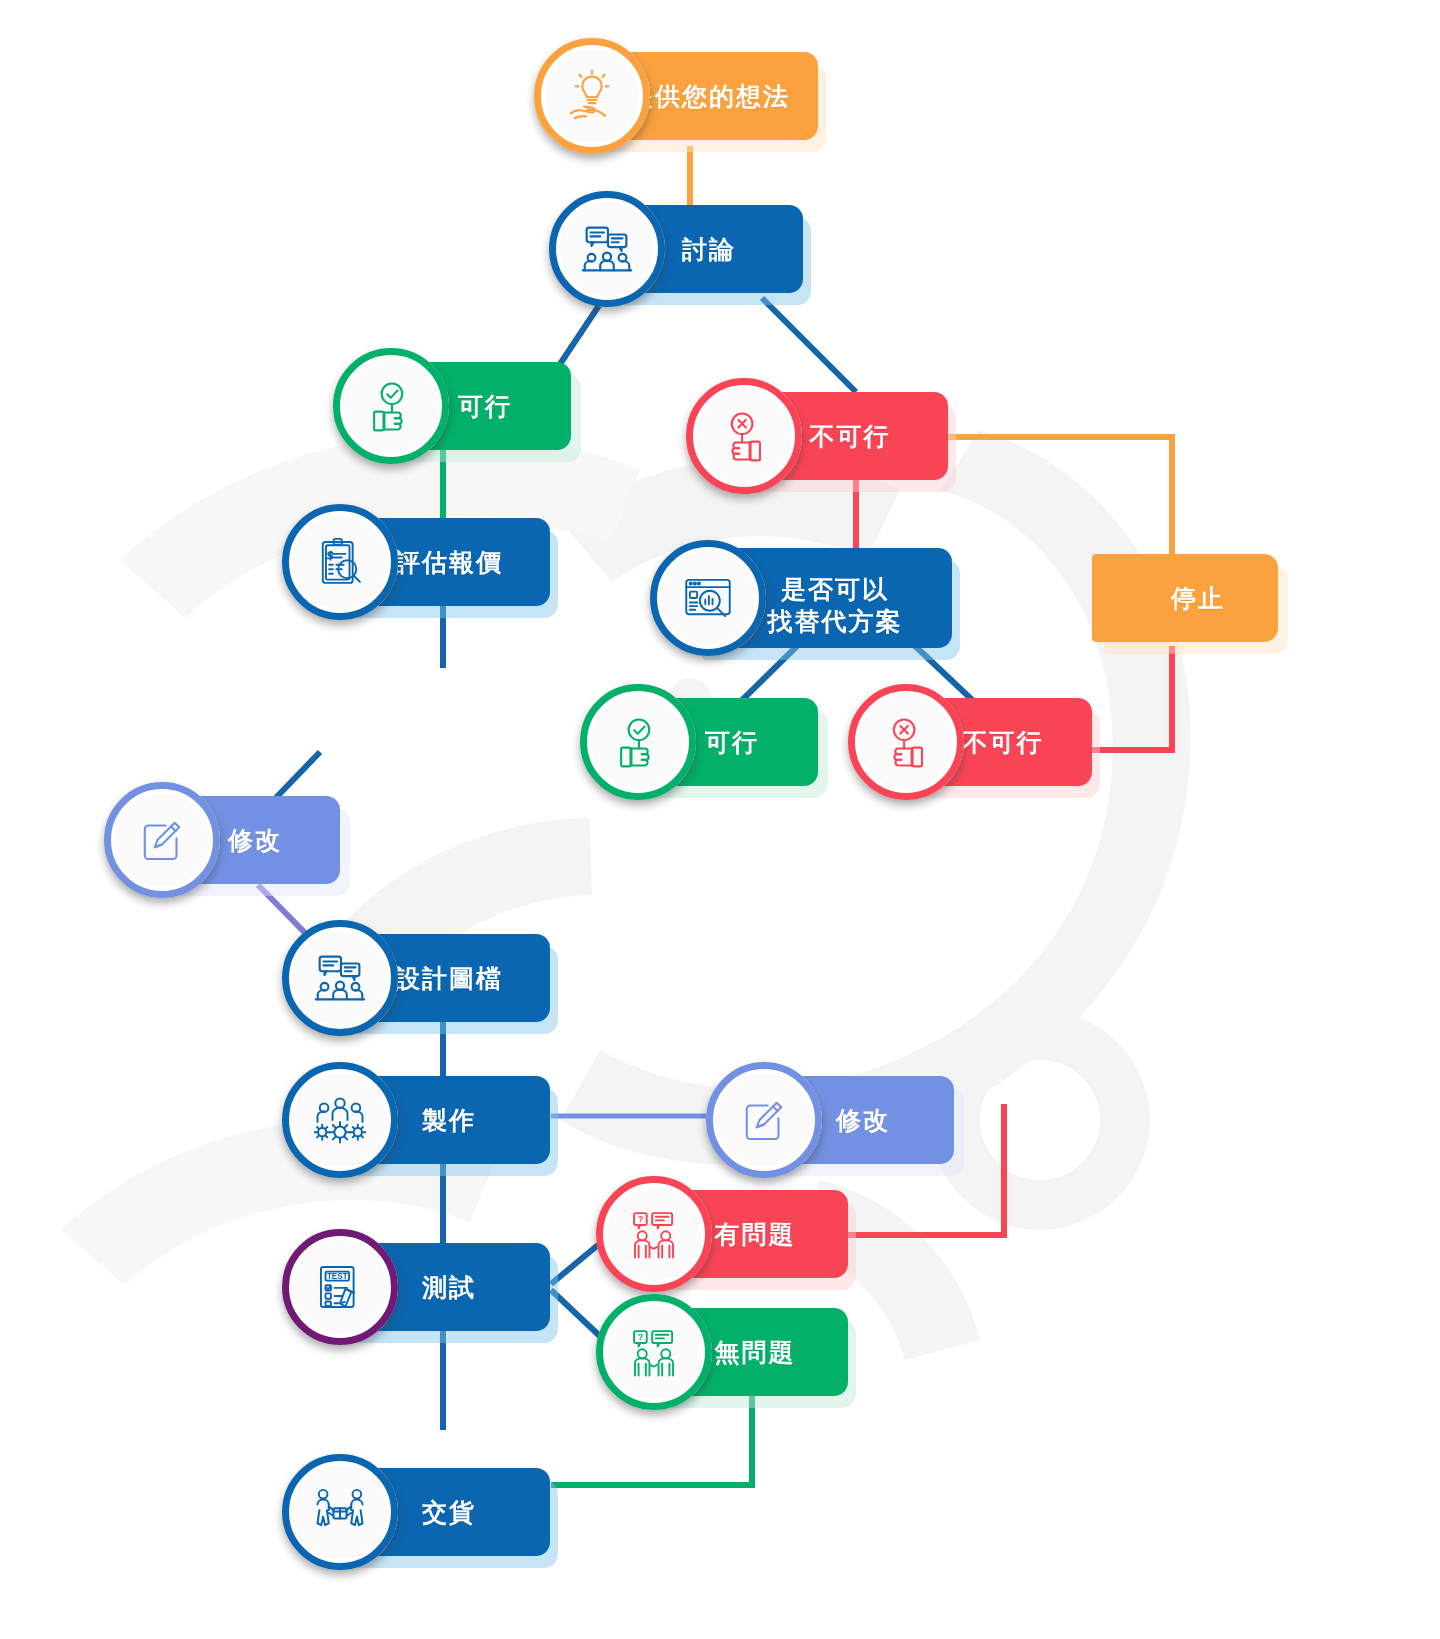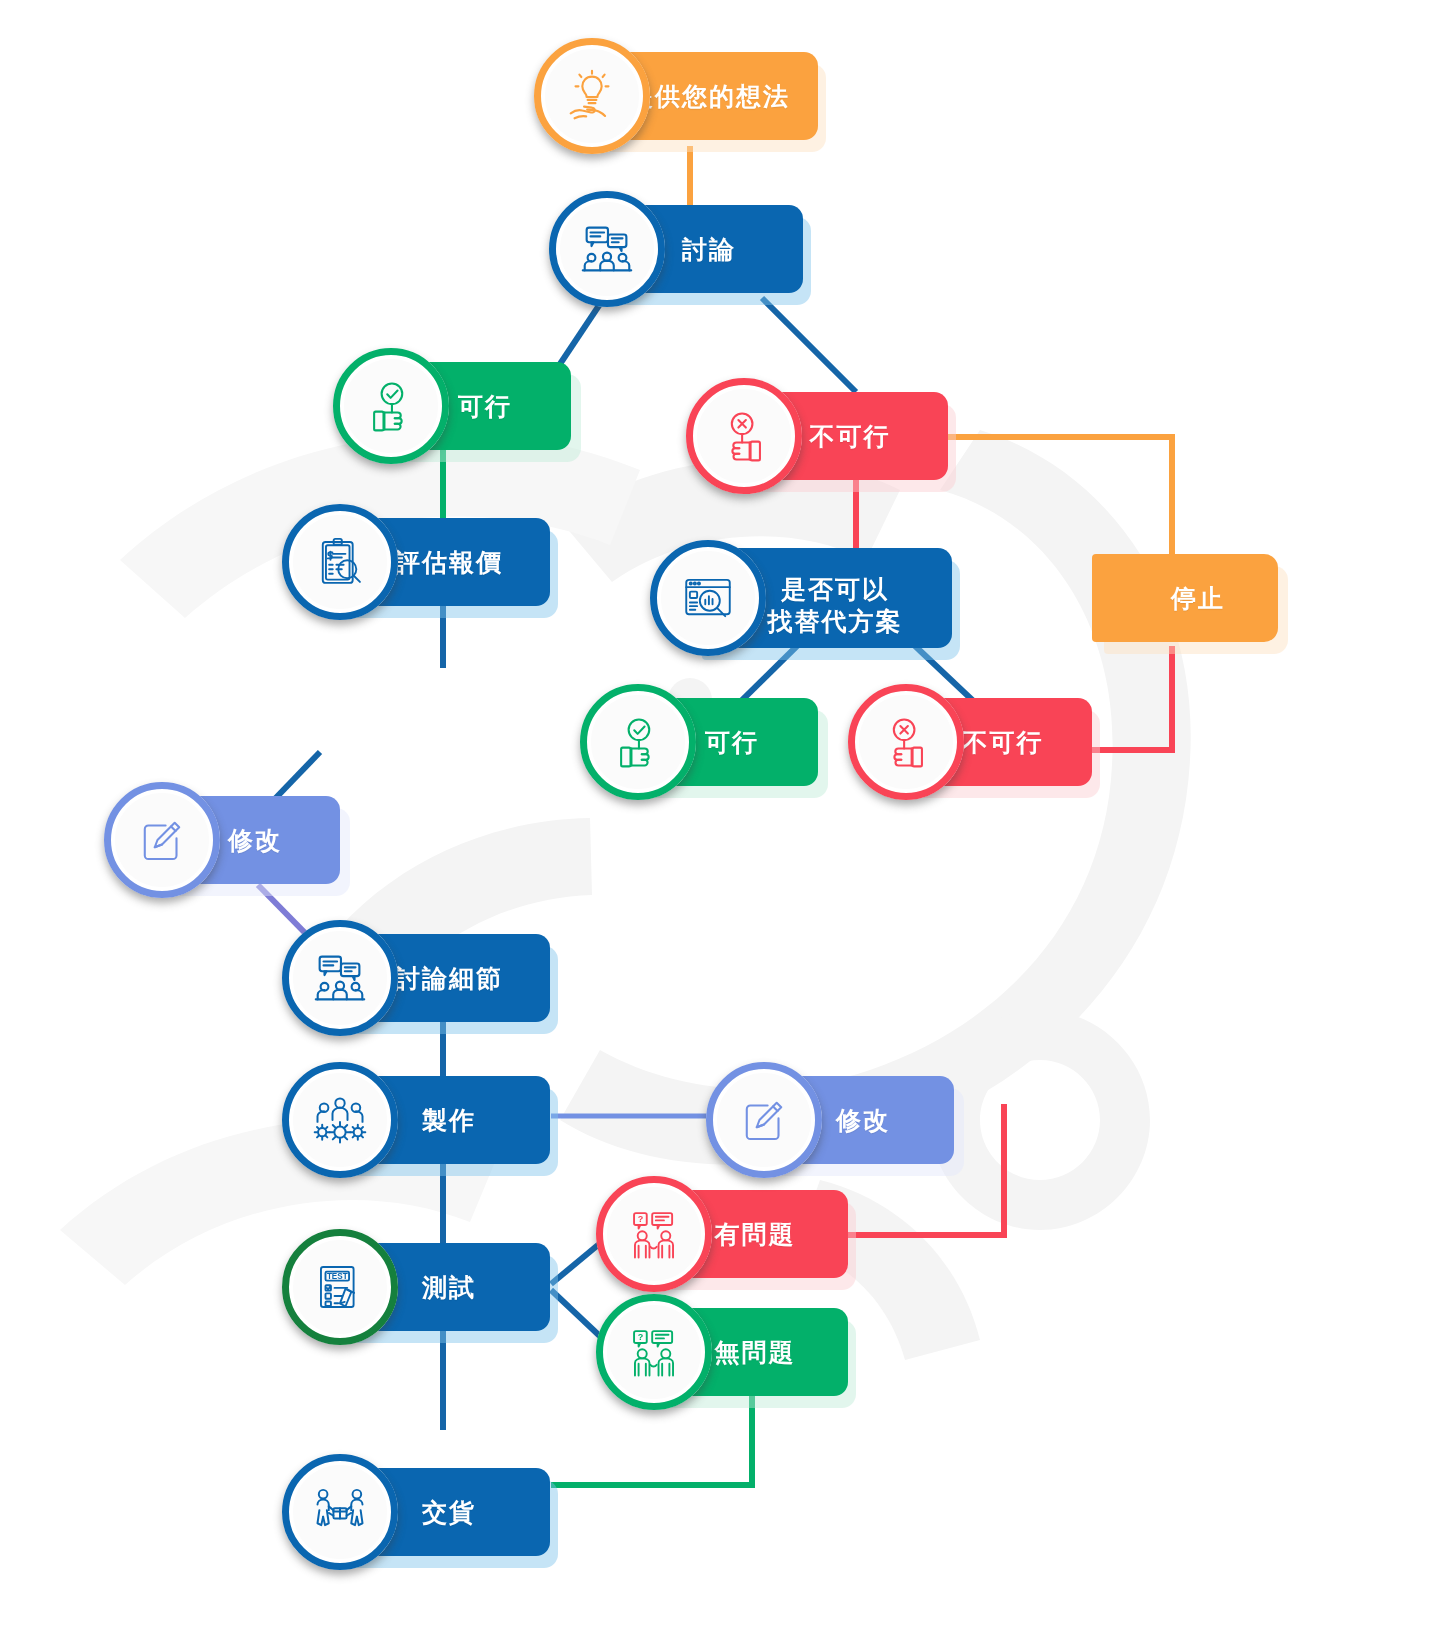--- a/index.html
+++ b/index.html
@@ -361,21 +361,21 @@
         <path d="M37 21h11M37 25h7"></path>
         <circle cx="32" cy="40" r="4.2"></circle>
           <path d="M25 54v-5c0-3 3.2-5 7-5s7 2 7 5v5"></path>
         <circle cx="16" cy="41" r="4"></circle>
           <path d="M9 54v-5c0-2.6 3-4.6 7-4.6"></path>
         <circle cx="48" cy="41" r="4"></circle>
           <path d="M55 54v-5c0-2.6-3-4.6-7-4.6"></path>
         <path d="M7 54h50"></path>
       </svg>
     </div>
-    <div class="label">討論細節</div>
+    <div class="label">設計圖檔</div>
   </div>
 
   <div class="node" style="left:282px;top:1076px;width:268px;height:88px;">
     <div class="plate-shadow" style="width:224px;background:#7FC3EC;"></div>
     <div class="plate" style="width:228px;background:#0A66B0;"></div>
     <div class="badge" style="color:#0A66B0;">
       <div class="inner"></div>
         <div class="ring"></div>
       <svg width="60" height="60" viewBox="0 0 64 64" fill="none" stroke="#0A66B0" stroke-width="2.1" stroke-linecap="round" stroke-linejoin="round">
         <circle cx="32" cy="14" r="5"></circle>
@@ -407,21 +407,21 @@
         <path d="M42 17l5 5"></path>
         <path d="M24 40l8-3"></path>
       </svg>
     </div>
     <div class="label">修改</div>
   </div>
 
   <div class="node" style="left:282px;top:1243px;width:268px;height:88px;">
     <div class="plate-shadow" style="width:224px;background:#7FC3EC;"></div>
     <div class="plate" style="width:228px;background:#0A66B0;"></div>
-    <div class="badge" style="color:#15803d;text-align:center;">
+    <div class="badge" style="color:#701a75;text-align:center;">
       <div class="inner"></div>
         <div class="ring"></div>
       <svg width="58" height="58" viewBox="0 0 64 64" fill="none" stroke="#0A66B0" stroke-width="2.1" stroke-linecap="round" stroke-linejoin="round">
         <rect x="11" y="10" width="36" height="44" rx="2.5"></rect>
         <rect x="16" y="15" width="26" height="10" rx="1.5"></rect>
         <text x="29" y="23" font-family="'Liberation Sans',sans-serif" font-size="9" font-weight="bold" fill="#0A66B0" stroke="none" text-anchor="middle">TEST</text>
         <rect x="16" y="30" width="6" height="6" rx="1"></rect>
           <path d="M17.4 33l1.6 1.8L21 31.6"></path>
         <rect x="16" y="39" width="6" height="6" rx="1"></rect>
         <rect x="16" y="48" width="6" height="5" rx="1"></rect>

